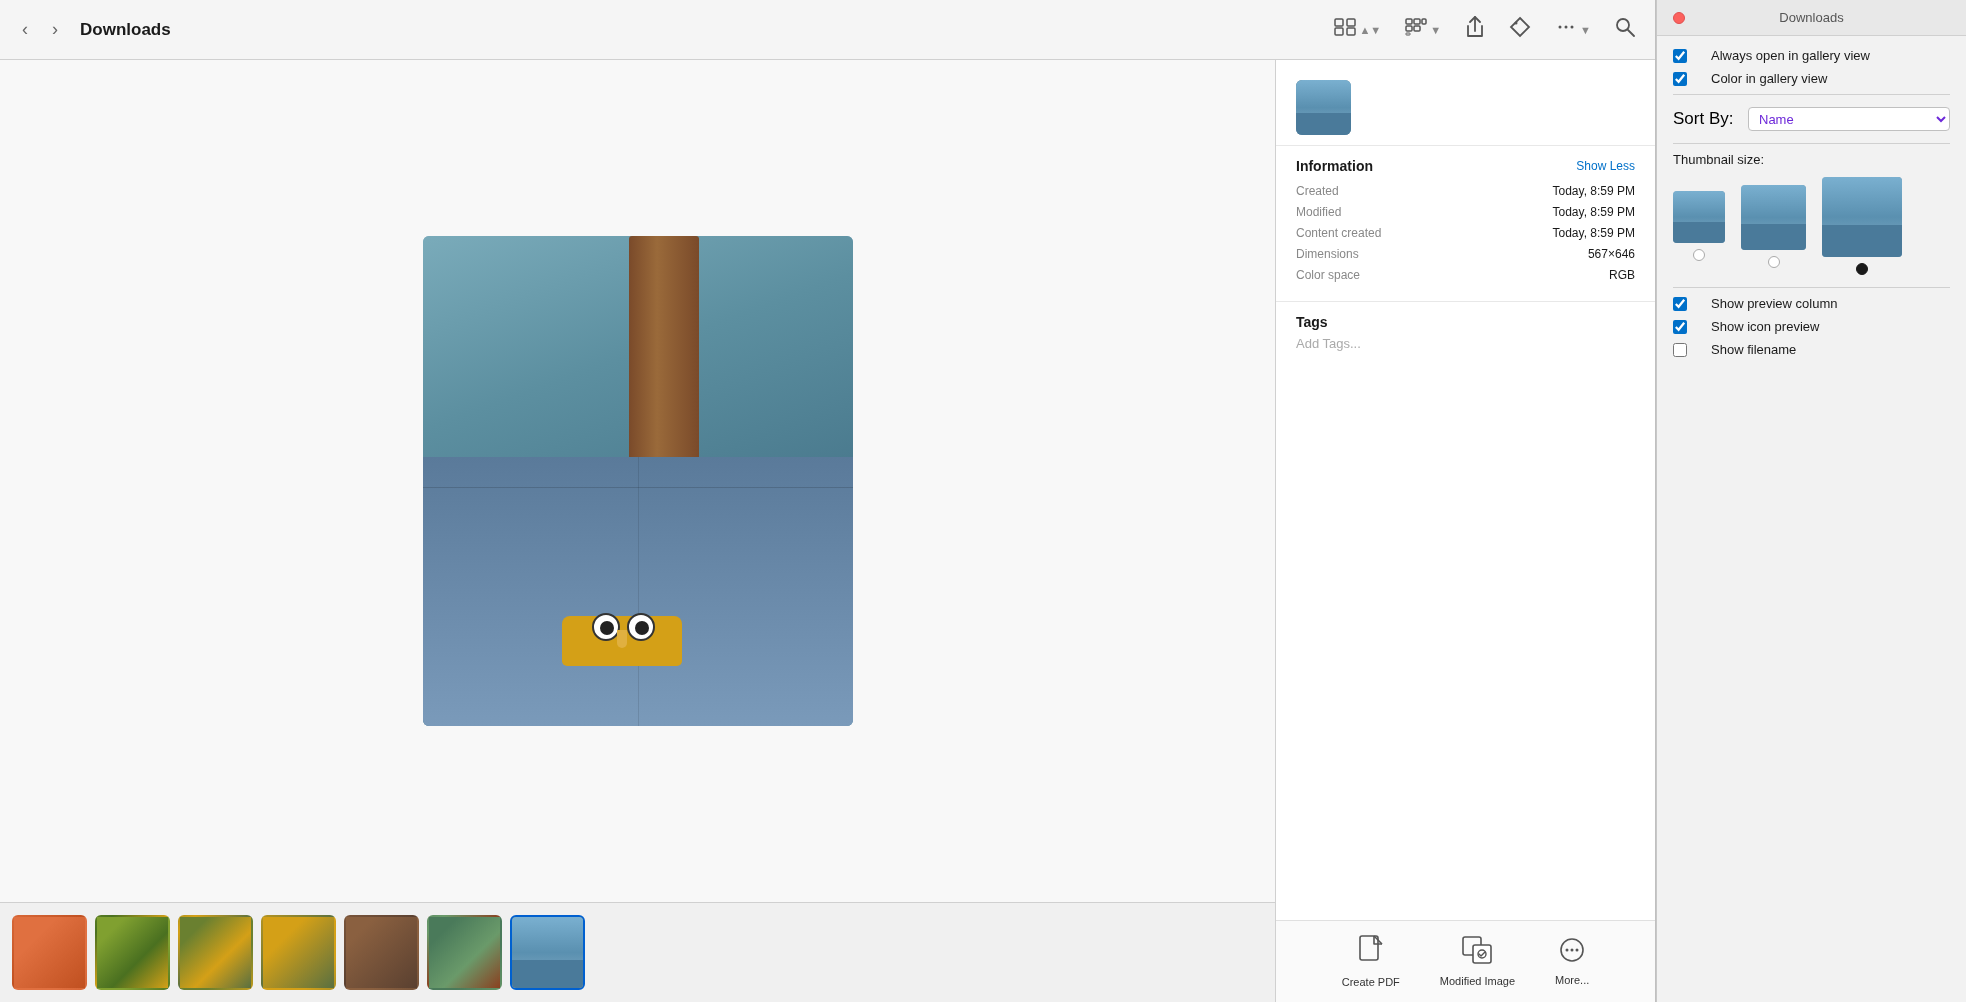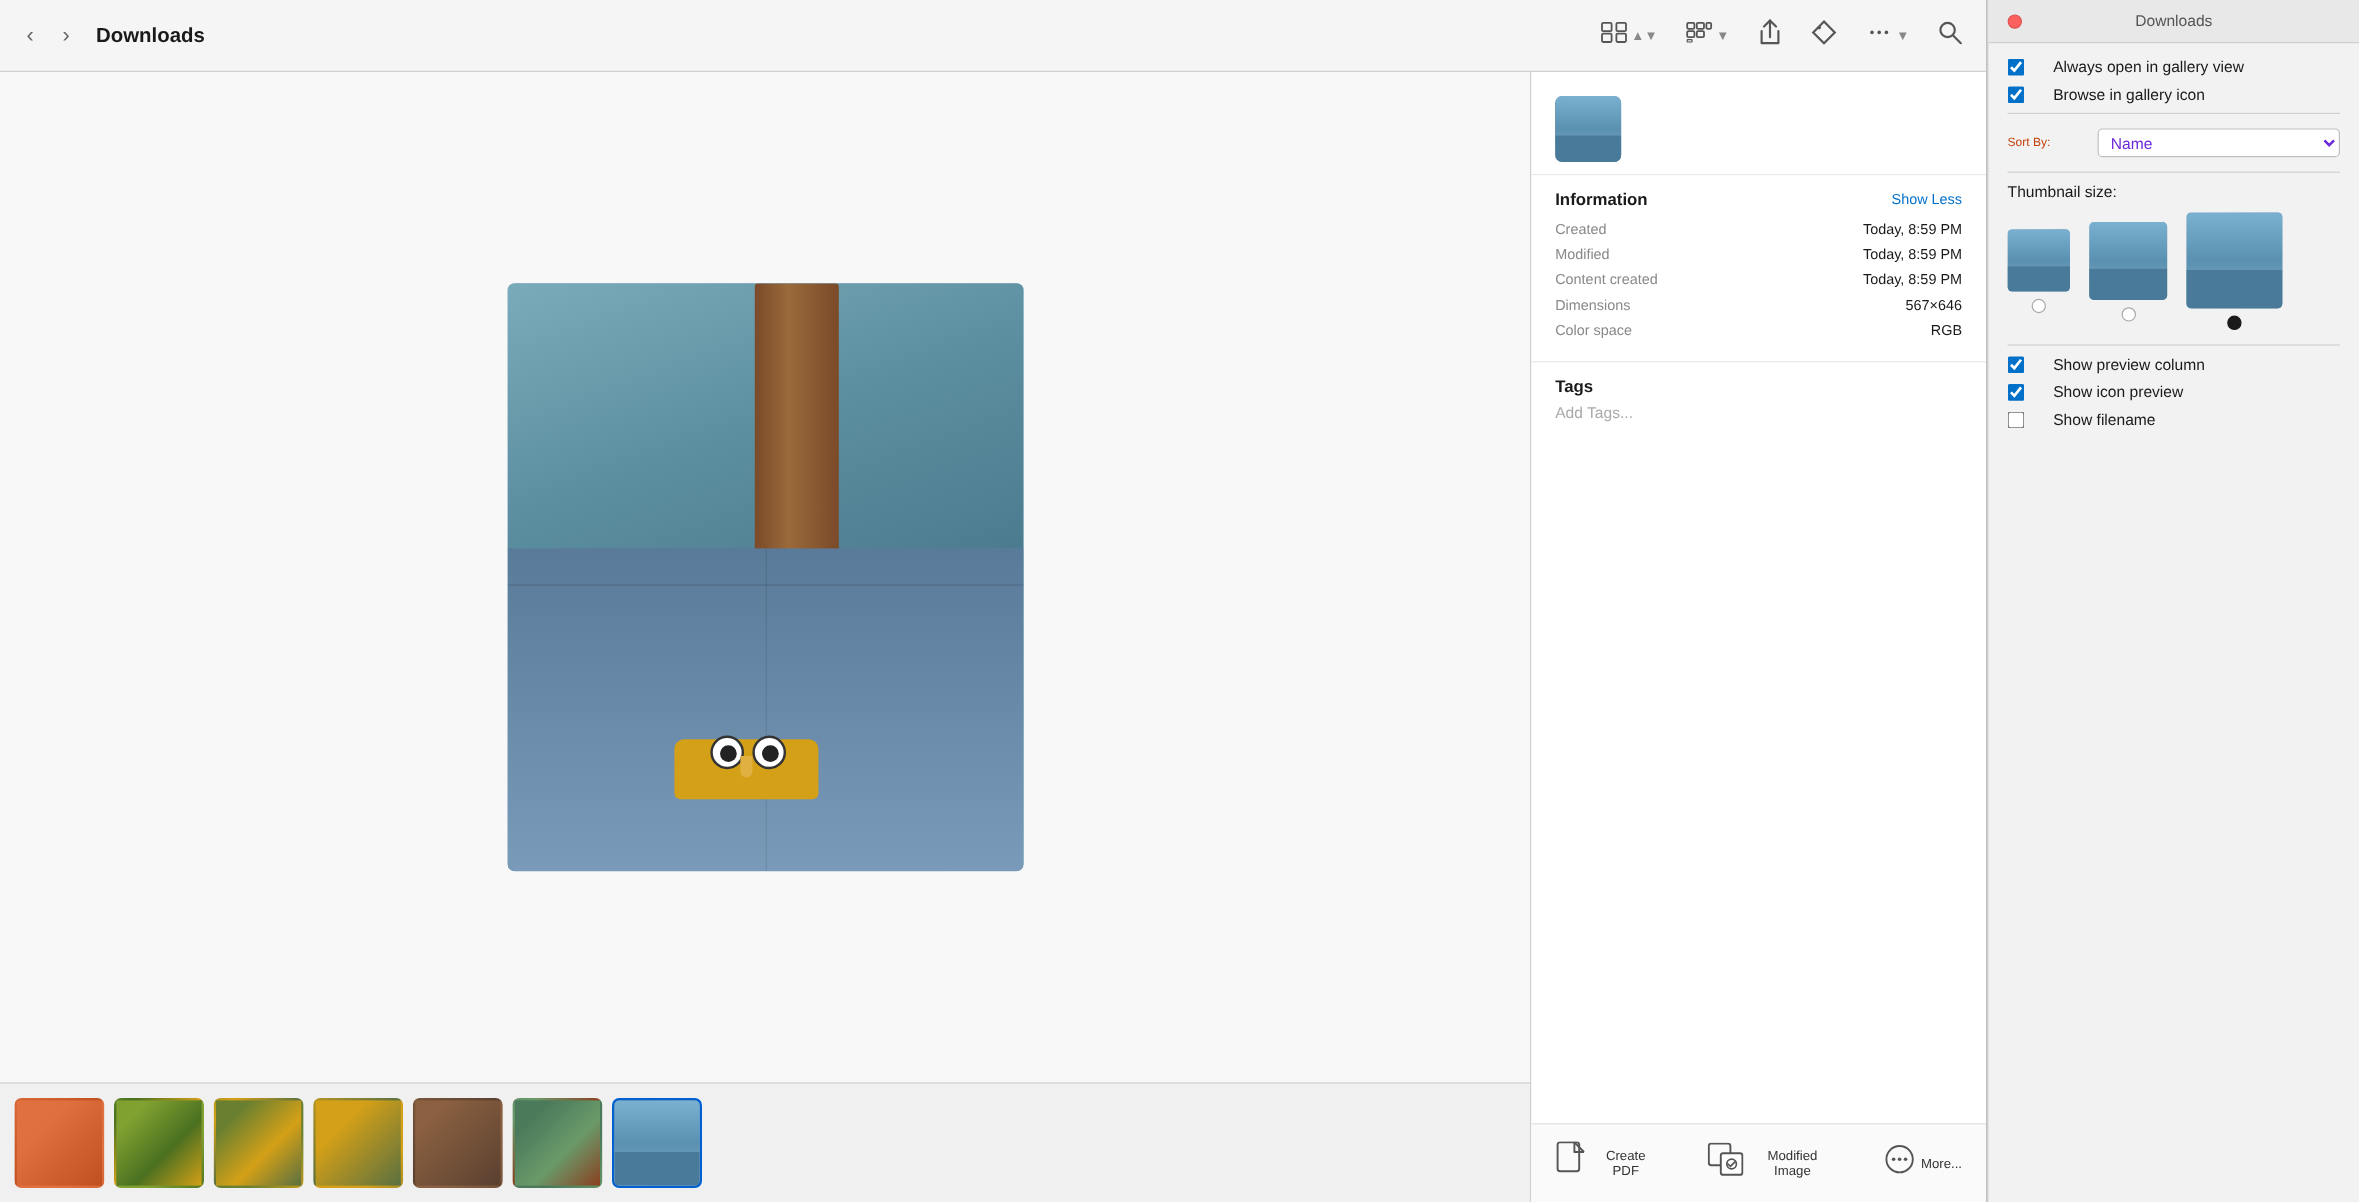--- a/index.html
+++ b/index.html
@@ -364,21 +364,21 @@
       align-items: center;
       justify-content: center;
       gap: 40px;
       padding: 14px 20px;
       border-top: 1px solid #e0e0e0;
       background: #fafafa;
     }
 
     .action-btn {
       display: flex;
-      flex-direction: row;
+      flex-direction: column;
       align-items: center;
       gap: 5px;
       cursor: pointer;
       background: none;
       border: none;
       color: #1a1a1a;
     }
 
     .action-btn-icon {
       font-size: 24px;
@@ -454,22 +454,22 @@
     }
 
     .sort-row {
       display: flex;
       align-items: center;
       gap: 10px;
       margin: 12px 0;
     }
 
     .sort-label {
-      font-size: 10px;
-      color: #c2410c;
+      font-size: 17px;
+      color: #000000;
       min-width: 65px;
     }
 
     .sort-select {
       flex: 1;
       height: 24px;
       border: 1px solid #c0c0c0;
       border-radius: 4px;
       background: white;
       font-size: 13px;
@@ -749,21 +749,21 @@
 
   <div class="settings-body">
 
     <div class="checkbox-row">
       <input type="checkbox" checked="" id="chk1" style="">
       <label class="checkbox-label" for="chk1">Always open in gallery view</label>
     </div>
 
     <div class="checkbox-row">
       <input type="checkbox" checked="" id="chk2" style="">
-      <label class="checkbox-label" for="chk2">Browse in gallery icon</label>
+      <label class="checkbox-label" for="chk2">Color in gallery view</label>
     </div>
 
     <div class="divider"></div>
 
     <div class="sort-row">
       <span class="sort-label">Sort By:</span>
       <select class="sort-select">
         <option>Name</option>
         <option>Date Added</option>
         <option>Date Modified</option>

